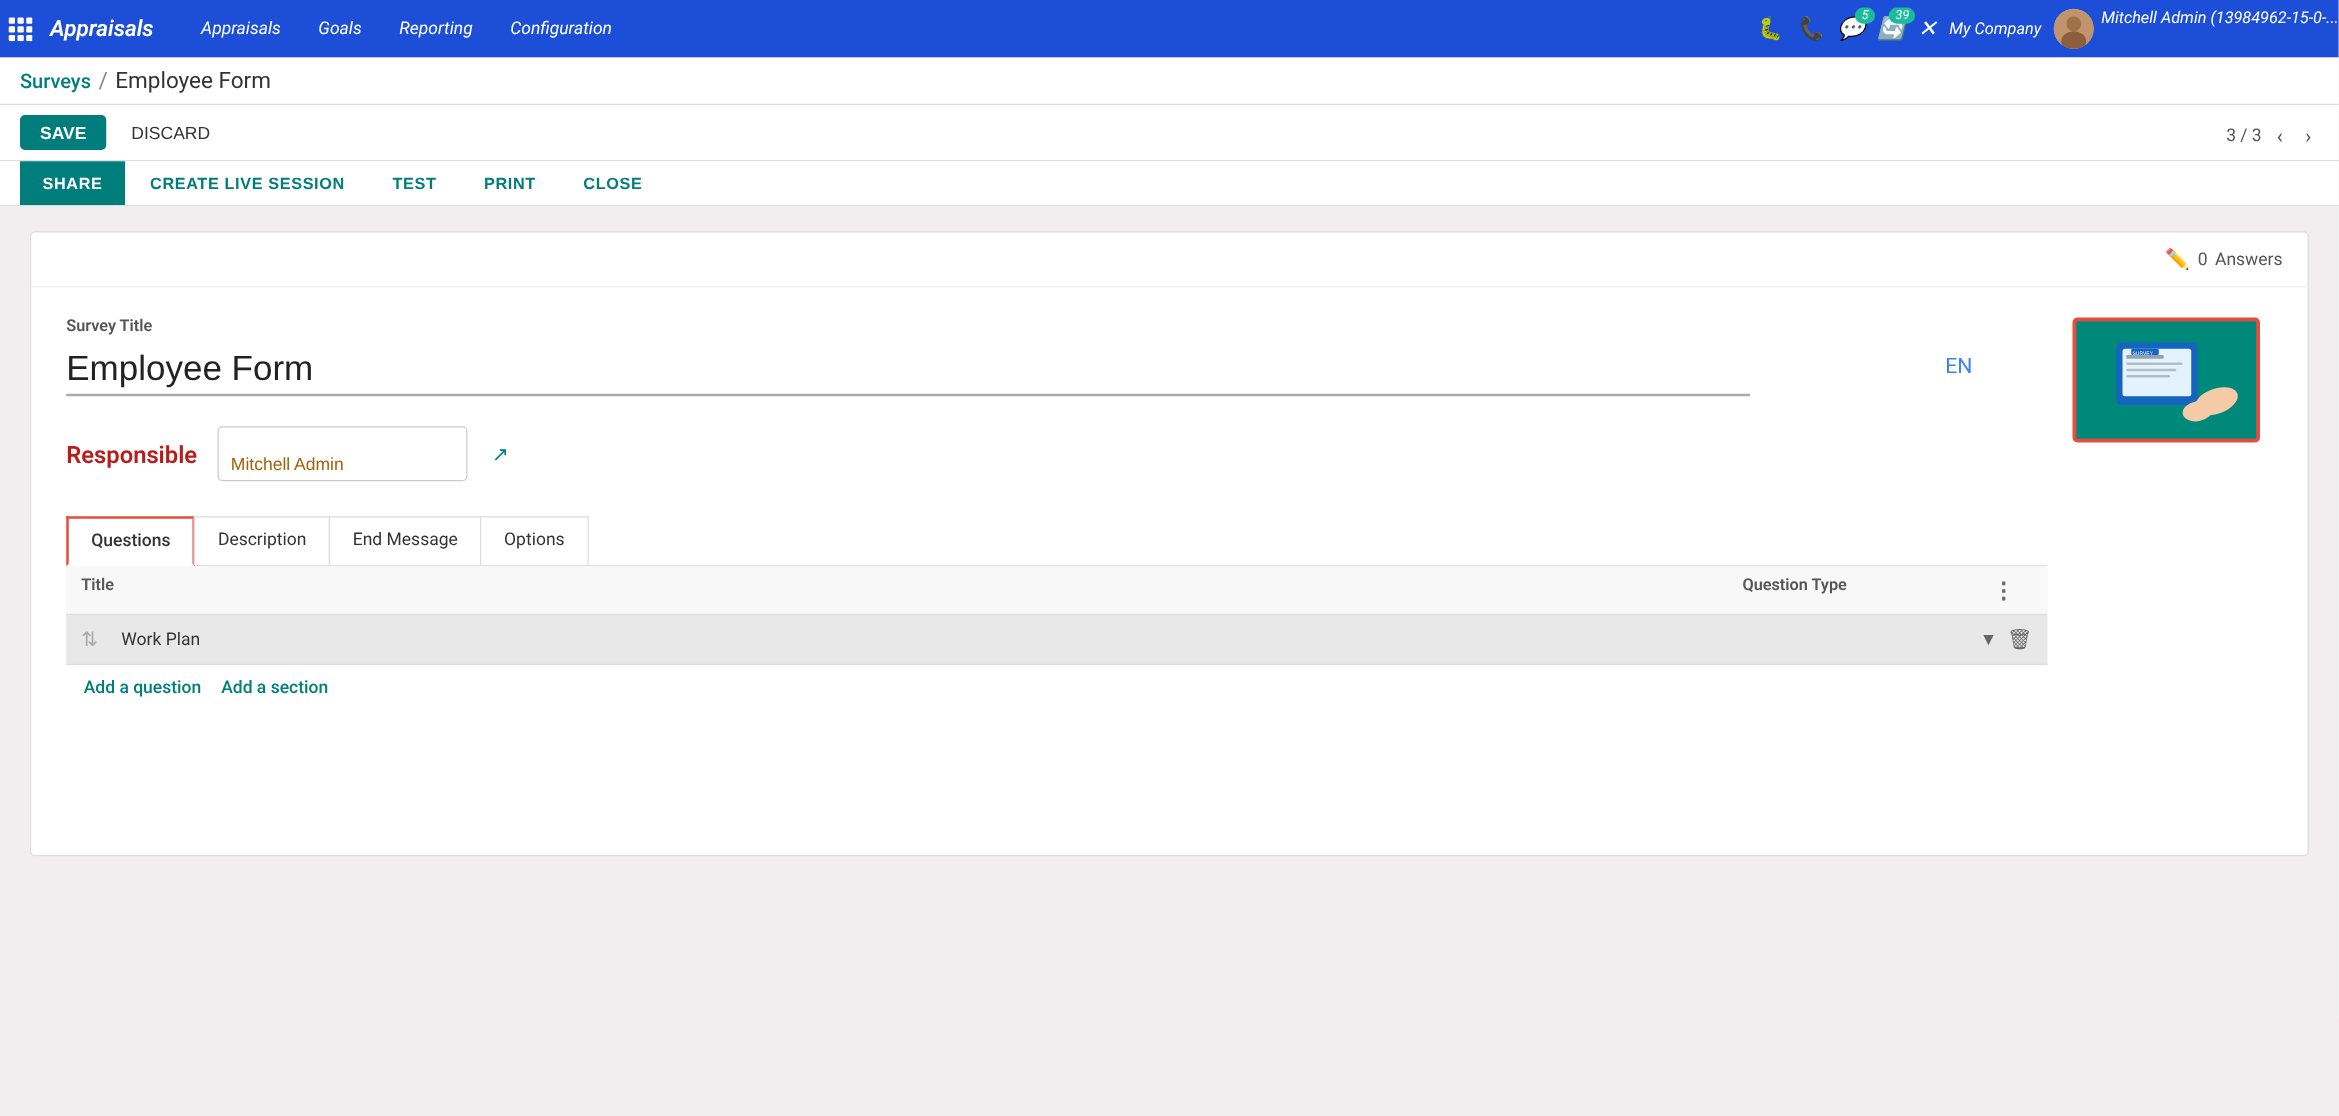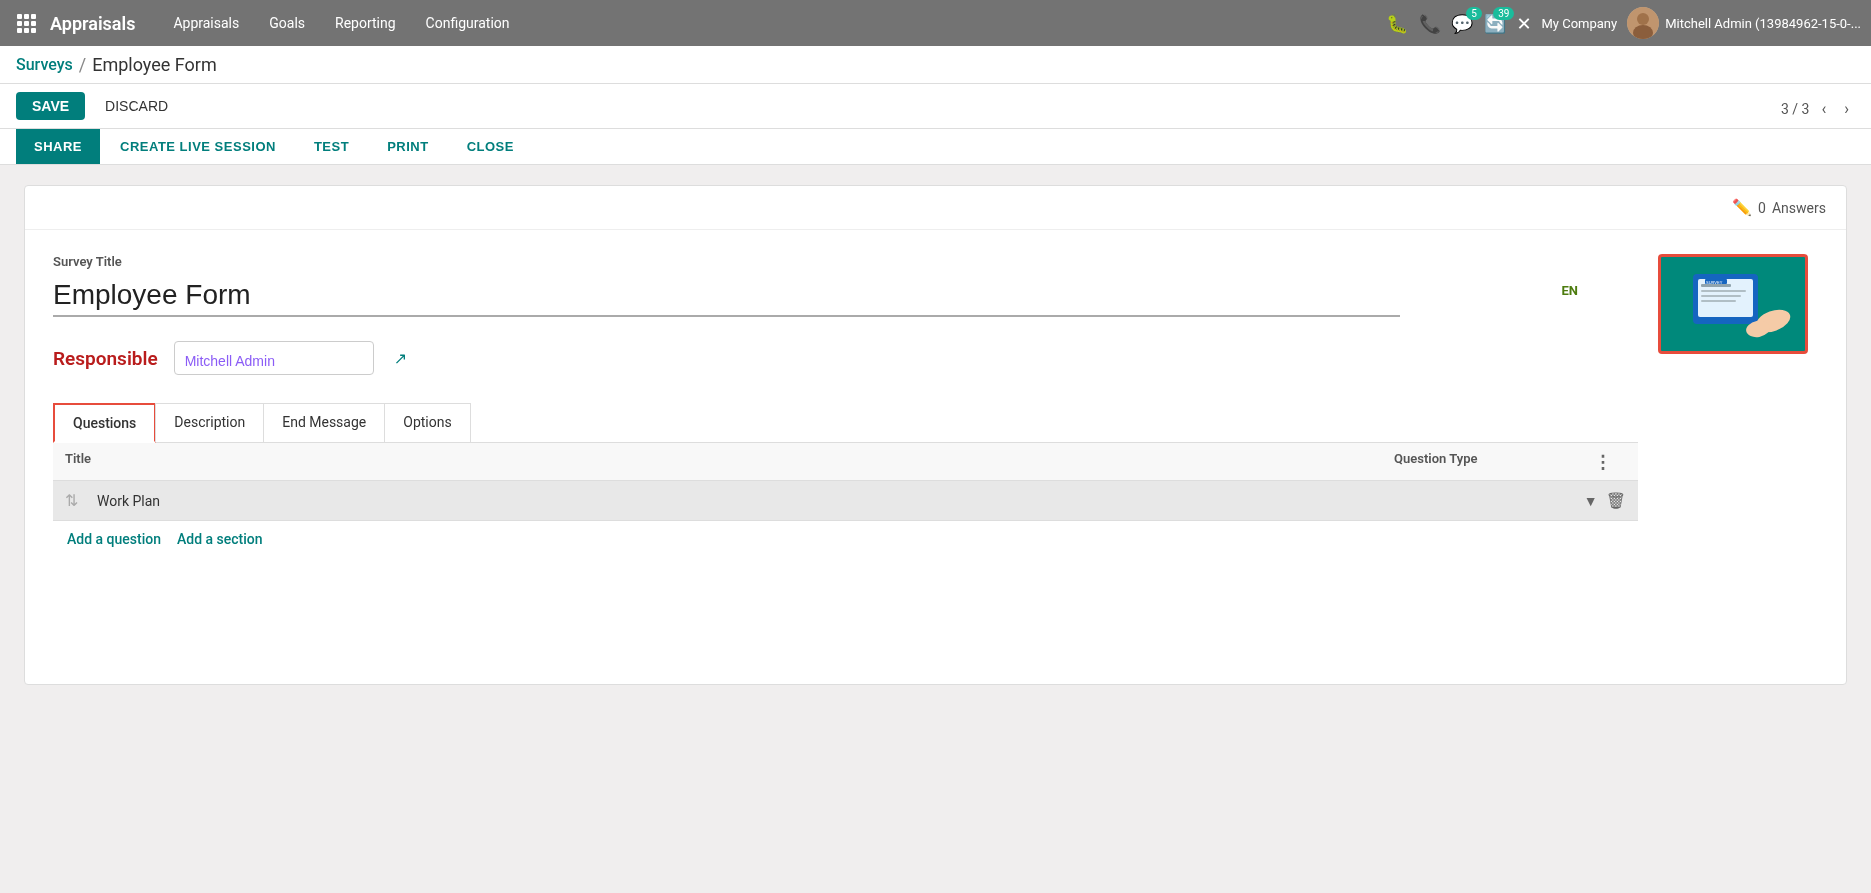--- a/index.html
+++ b/index.html
@@ -1,26 +1,27 @@
 <!DOCTYPE html>
 <html><head>
   <meta charset="utf-8">
   <style>
     * { box-sizing: border-box; margin: 0; padding: 0; }
     body { font-family: -apple-system, BlinkMacSystemFont, 'Segoe UI', Roboto, sans-serif; font-size: 14px; background: #f0eeee; color: #333; }
 
     
     .topnav {
-      background: #737373;
+      background: #1d4ed8;
       color: #fff;
       height: 46px;
       display: flex;
       align-items: center;
-      padding: 0 10px;
+      padding: 0 0;
       gap: 0;
+      font-style: italic;
     }
     .topnav-grid-icon {
       width: 32px; height: 32px;
       display: flex; align-items: center; justify-content: center;
       cursor: pointer; margin-right: 8px;
     }
     .topnav-app-title {
       font-size: 18px; font-weight: 600; color: #fff; margin-right: 24px;
     }
     .topnav-menu { display: flex; gap: 2px; flex: 1; }
@@ -28,21 +29,21 @@
       color: #fff; padding: 4px 14px; border-radius: 4px; cursor: pointer; font-size: 14px;
     }
     .topnav-right { display: flex; align-items: center; gap: 10px; margin-left: auto; }
     .topnav-icon { color: #fff; cursor: pointer; font-size: 18px; position: relative; }
     .badge {
       background: #1abc9c; color: #fff; border-radius: 10px;
       font-size: 10px; padding: 1px 5px;
       position: absolute; top: -6px; right: -8px;
     }
     .topnav-company { color: #fff; font-size: 13px; cursor: pointer; }
-    .topnav-user { display: flex; align-items: center; gap: 6px; color: #fff; font-size: 13px; cursor: pointer; }
+    .topnav-user { display: flex; gap: 6px; color: #fff; font-size: 13px; cursor: pointer; }
     .avatar {
       width: 32px; height: 32px; border-radius: 50%; background: #c0a88e;
       display: flex; align-items: center; justify-content: center; overflow: hidden;
     }
     .avatar svg { width: 32px; height: 32px; }
 
     
     .breadcrumb {
       background: #fff; padding: 8px 16px; border-bottom: 1px solid #ddd;
       display: flex; align-items: center; gap: 6px;
@@ -103,28 +104,28 @@
 
     .survey-title-label { font-size: 13px; font-weight: 600; color: #555; margin-bottom: 6px; }
     .survey-title-wrapper { position: relative; }
     .survey-title-input {
       font-size: 28px; font-weight: 400; color: #222;
       border: none; border-bottom: 2px solid #aaa; width: 85%;
       padding: 4px 0; outline: none; background: transparent;
     }
     .lang-badge {
       position: absolute; right: 60px; top: 8px;
-      color: #4d7c0f; font-size: 13px; font-weight: 700; cursor: pointer;
+      color: #3b82f6; font-size: 17px; font-weight: 400; cursor: pointer;
     }
 
     .responsible-row { display: flex; align-items: center; gap: 16px; margin-top: 24px; }
     .responsible-label { font-size: 19px; font-weight: 600; color: #b91c1c; min-width: 100px; }
     .responsible-select {
-      border: 1px solid #ccc; border-radius: 4px; padding: 11px 28px 5px 10px;
-      font-size: 14px; color: #8b5cf6; background: #fff; min-width: 200px;
+      border: 1px solid #ccc; border-radius: 4px; padding: 21px 28px 5px 10px;
+      font-size: 14px; color: #a16207; background: #fff; min-width: 200px;
       appearance: none; cursor: pointer;
     }
     .responsible-ext { color: #017e7c; font-size: 16px; cursor: pointer; margin-left: 4px; }
 
     
     .tabs { display: flex; gap: 0; margin-top: 28px; border-bottom: 1px solid #ddd; }
     .tab {
       padding: 10px 18px; border: 1px solid #ddd; border-bottom: none;
       cursor: pointer; font-size: 14px; background: #fff; color: #333;
       margin-right: -1px;

